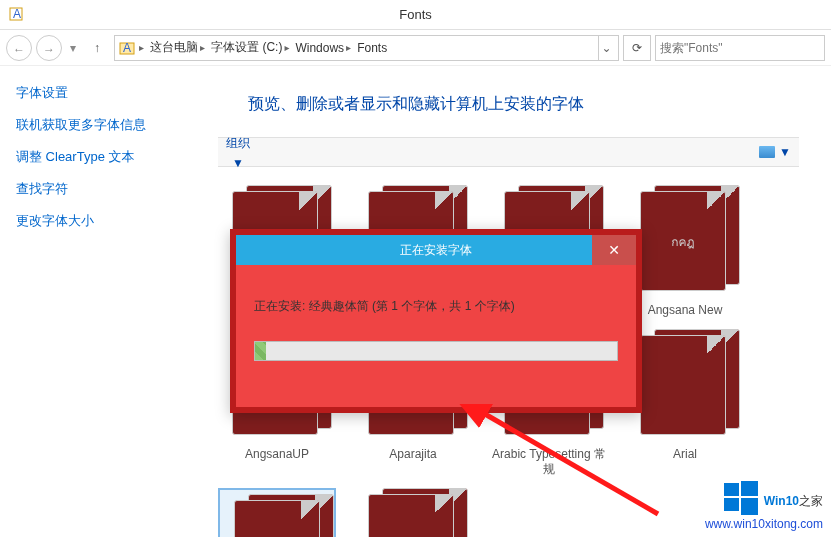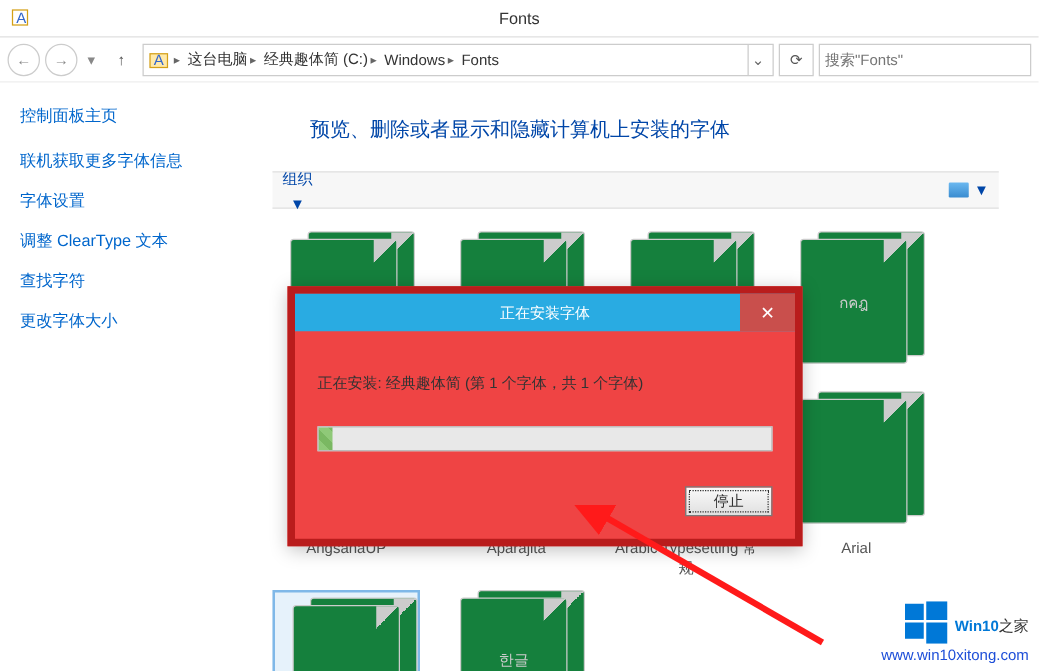--- a/index.html
+++ b/index.html
@@ -31,21 +31,21 @@
   .heading { color:#0046a8; font-size:16px; margin: 18px 0 22px 30px; }
   .orgbar { height:30px; border-top:1px solid #e0e0e0; border-bottom:1px solid #e0e0e0; background:#f7f7f7; display:flex; align-items:center; padding:0 8px; justify-content:space-between; }
   .orgbtn { display:flex; align-items:center; gap:4px; color:#0046a8;flex-direction:column; }
   .viewbtn { display:flex; align-items:center; gap:4px; color:#0046a8; }
   .viewbtn .sq { width:16px; height:12px; background:linear-gradient(#6bb8f0,#3a8cd0); border-radius:1px; }
 
   .grid { display:flex; flex-wrap:wrap; gap:10px 18px; padding:18px 0 0 0; }
   .fontitem { width:118px; text-align:center; }
   .fontitem.sel { border:2px solid #7fb8e8; background:#e6f2fb; padding:4px; width:118px; }
   .thumb { width:110px; height:110px; margin:0 auto 8px auto; position:relative; }
-  .page { position:absolute; width:86px; height:100px; background:#15803d; border:1px solid #ccc; border-radius:3px;text-align:right; }
+  .page { position:absolute; width:86px; height:100px; background:#7f1d1d; border:1px solid #ccc; border-radius:3px;text-align:right; }
   .page.pb { right:0; top:0; }
   .page.pf { left:10px; top:6px; display:flex; align-items:center; justify-content:center; font-size:22px; color:#ccc; }
   .page .ear { position:absolute; right:0; top:0; width:18px; height:18px; background:linear-gradient(135deg,#ccc 0 50%, transparent 50%); }
   .fontitem .name { color:#555; font-size:12px; line-height:1.3; }
 
   
   .dialog { position:absolute; left:230px; top:229px; width:412px; background:#ef4444; border:6px solid #b91c1c; box-shadow:0 3px 14px rgba(0,0,0,0.25); }
   .dlgtitle { height:30px; background:#29abe2; display:flex; align-items:center; justify-content:center; position:relative; color:#fff; font-size:13px; }
   .dlgclose { position:absolute; right:0; top:0; width:44px; height:30px; background:#c94f4c; color:#fff; display:flex; align-items:center; justify-content:center; font-size:14px; }
   .dlgbody { padding:33px 18px 18px 18px; }
@@ -90,21 +90,21 @@
         </svg>
     </span>
     <span class="crumb">
         <span class="chev">▸</span>
       </span>
     <span class="crumb">
         <span>这台电脑</span>
         <span class="chev">▸</span>
       </span>
     <span class="crumb">
-        <span>经典趣体简 (C:)</span>
+        <span>字体设置 (C:)</span>
         <span class="chev">▸</span>
       </span>
     <span class="crumb">
         <span>Windows</span>
         <span class="chev">▸</span>
       </span>
     <span class="crumb">
         <span>Fonts</span>
       </span>
     <span style="flex:1"></span>
@@ -112,23 +112,22 @@
   </div>
   <div class="refresh">⟳</div>
   <div class="search">
     <input placeholder="搜索&quot;Fonts&quot;" style="">
   </div>
 </div>
 
 <div class="body">
 
   <div class="sidebar">
-    <a class="mainlink">控制面板主页</a>
+    <a class="sublink">字体设置</a>
     <a class="sublink">联机获取更多字体信息</a>
-    <a class="sublink">字体设置</a>
     <a class="sublink">调整 ClearType 文本</a>
     <a class="sublink">查找字符</a>
     <a class="sublink">更改字体大小</a>
   </div>
 
   <div class="main">
     <div class="heading">预览、删除或者显示和隐藏计算机上安装的字体</div>
     <div class="orgbar">
       <div class="orgbtn">
           <span>组织</span>
@@ -179,20 +178,21 @@
         <div class="fontitem">
           <div class="thumb">
             <div class="page pb">
               <div class="ear"></div>
             </div>
             <div class="page pf">
               <div class="ear"></div>
               <span>กคฎ</span>
             </div>
           </div>
+          <div class="name">Angsana New</div>
         </div>
         <div class="fontitem">
           <div class="thumb">
             <div class="page pb">
               <div class="ear"></div>
             </div>
             <div class="page pf">
               <div class="ear"></div>
               <span>กคฎ</span>
             </div>
@@ -263,23 +263,20 @@
 <div class="dialog">
   <div class="dlgtitle">
     <span>正在安装字体</span>
     <div class="dlgclose">✕</div>
   </div>
   <div class="dlgbody">
     <div class="dlgmsg">正在安装: 经典趣体简 (第 1 个字体，共 1 个字体)</div>
     <div class="progress">
         <div class="inner"></div>
       </div>
-    <div class="dlgactions">
-      <button class="stopbtn">停止</button>
-    </div>
   </div>
 </div>
 
 <svg class="arrow" viewBox="0 0 220 120">
   <defs>
       <marker id="ah" markerWidth="10" markerHeight="10" refX="2" refY="3" orient="auto">
     <path d="M0,0 L0,6 L8,3 z" fill="#ff1a1a"></path>
       </marker>
     </defs>
   <line x1="200" y1="110" x2="20" y2="6" stroke="#ff1a1a" stroke-width="5" marker-end="url(#ah)"></line>

